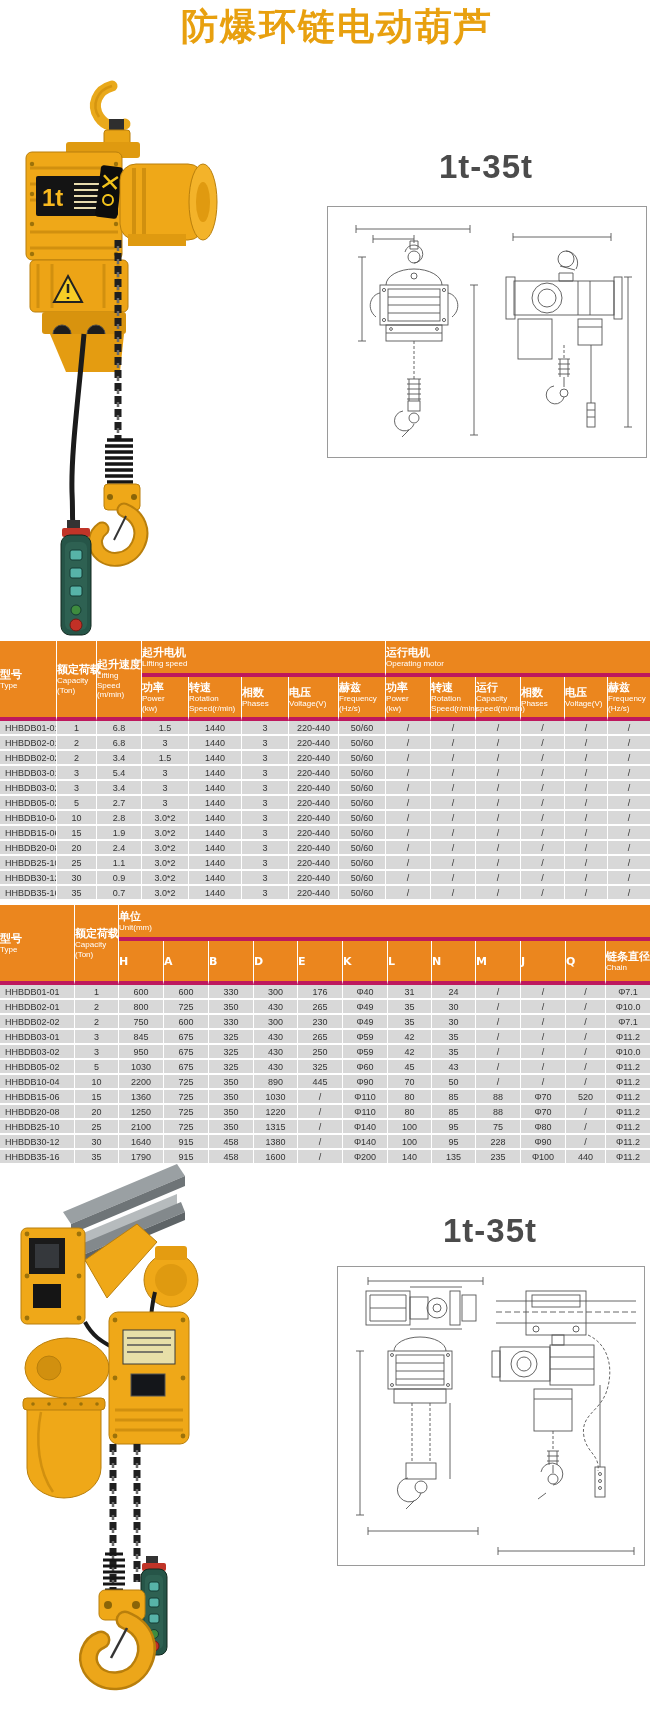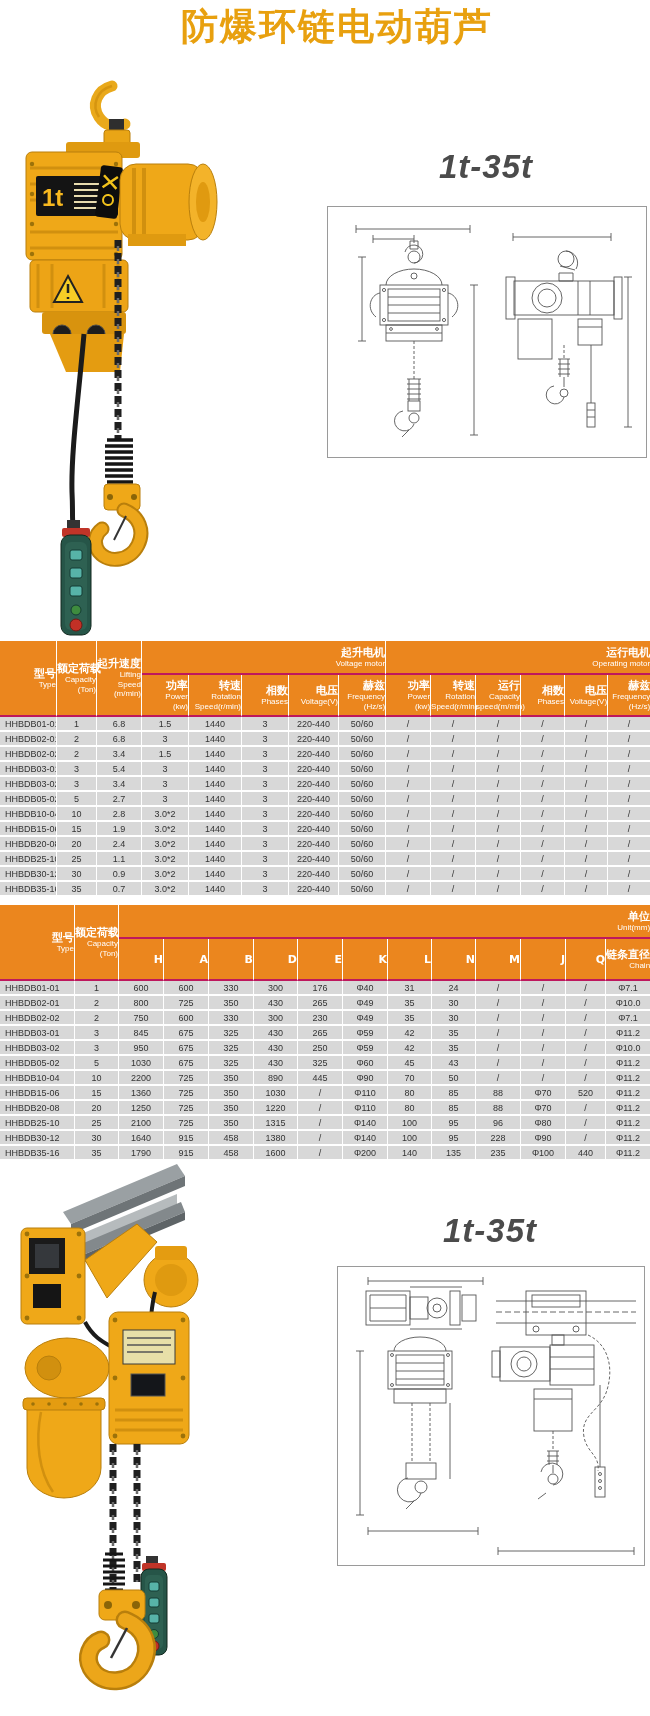--- a/index.html
+++ b/index.html
@@ -2,36 +2,36 @@
 <html><head>
 <meta charset="utf-8">
 <style>
   html,body{margin:0;padding:0;background:#fff;}
   .page{position:relative;width:650px;height:1716px;background:#fff;overflow:hidden;
         font-family:"Liberation Sans",sans-serif;}
   .main-title{position:absolute;top:2px;left:0;width:100%;text-align:center;
         font-size:37px;font-weight:bold;color:#E8A00F;letter-spacing:2px;
         font-family:"DejaVu Sans","Liberation Sans",sans-serif;margin-left:12px;}
   .drawing-heading{position:absolute;text-align:center;font-size:33px;font-weight:bold;
-        color:#4b4b4b;letter-spacing:1px;font-family:"Liberation Sans",sans-serif;font-style:italic;}
+        color:#4b4b4b;letter-spacing:1px;font-family:"Liberation Sans",sans-serif;}
   .heading-1{left:327px;top:148px;width:318px;}
   .heading-2{left:337px;top:1212px;width:306px;}
   .drawing-box{position:absolute;background:#fff;border:1px solid #9a9a9a;}
   .box-1{left:327px;top:206px;width:318px;height:250px;}
   .box-2{left:337px;top:1266px;width:306px;height:298px;}
   .photo{position:absolute;}
   .photo-1{left:8px;top:72px;}
   .photo-2{left:5px;top:1162px;}
 
   table.spec{position:absolute;left:0;width:650px;border-collapse:separate;border-spacing:0;
         table-layout:fixed;}
   .table-1{top:641px;}
   .table-2{top:905px;}
-  table.spec th{background:#EB861E;color:#fff;font-weight:normal;text-align:right;
-        vertical-align:middle;padding:1px 0;border-right:1px solid #fff;border-bottom:2px solid #be185d;}
+  table.spec th{background:#EB861E;color:#fff;font-weight:normal;text-align:left;
+        vertical-align:middle;padding:1px 0;border-right:1px solid #fff;border-bottom:4px solid #be185d;}
   table.spec th:last-child{border-right:none;}
   table.spec .hline{font-size:8px;line-height:9.5px;white-space:nowrap;}
   table.spec .hline.zh{font-size:11px;line-height:13px;font-weight:bold;
         font-family:"DejaVu Sans","Liberation Sans",sans-serif;}
   table.spec td{background:#D8D8D8;color:#333;font-size:9px;text-align:center;
         height:13px;padding:0;border-right:1px solid #fff;border-bottom:2px solid #fff;
         white-space:nowrap;overflow:hidden;}
   table.spec td:first-child{text-align:left;padding-left:5px;}
   table.spec td:last-child{border-right:none;}
   .grp th{height:30px;}
@@ -211,21 +211,21 @@
             <div class="hline">(Ton)</div>
           </th>
         <th rowspan="2">
             <div class="hline zh">起升速度</div>
             <div class="hline">Lifting</div>
             <div class="hline">Speed</div>
             <div class="hline">(m/min)</div>
           </th>
         <th colspan="5">
             <div class="hline zh">起升电机</div>
-            <div class="hline">Voltage motor</div>
+            <div class="hline">Lifting speed</div>
           </th>
         <th colspan="6">
             <div class="hline zh">运行电机</div>
             <div class="hline">Operating motor</div>
           </th>
       </tr>
       <tr class="sub">
           <th>
             <div class="hline zh">功率</div>
             <div class="hline">Power</div>
@@ -697,21 +697,21 @@
           <td>HHBDB25-10</td>
           <td>25</td>
           <td>2100</td>
           <td>725</td>
           <td>350</td>
           <td>1315</td>
           <td>/</td>
           <td>Φ140</td>
           <td>100</td>
           <td>95</td>
-          <td>96</td>
+          <td>75</td>
           <td>Φ80</td>
           <td>/</td>
           <td>Φ11.2</td>
         </tr>
         <tr>
           <td>HHBDB30-12</td>
           <td>30</td>
           <td>1640</td>
           <td>915</td>
           <td>458</td>

